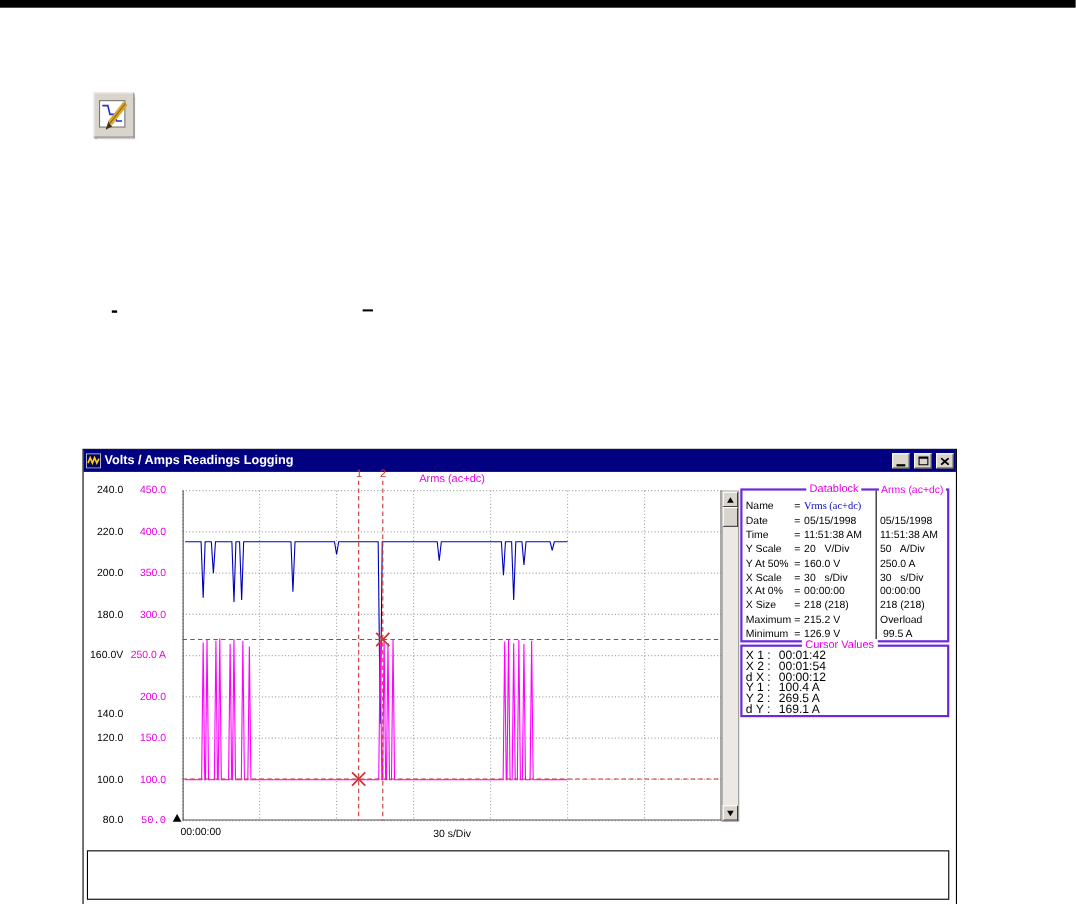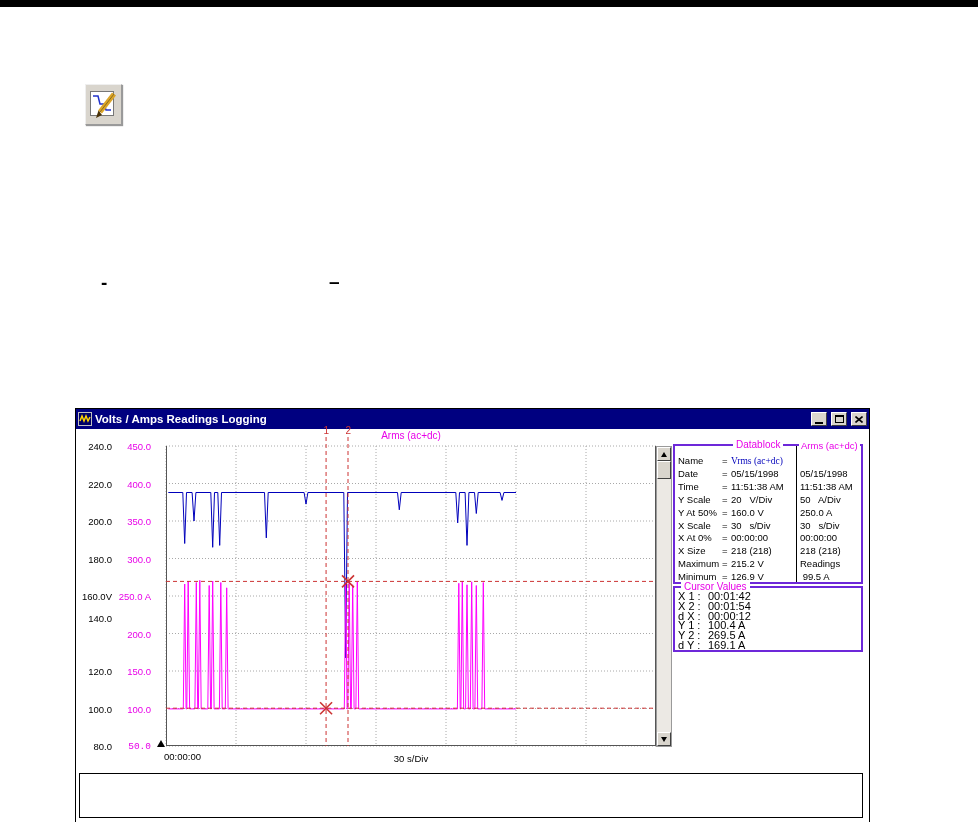--- a/index.html
+++ b/index.html
@@ -117,21 +117,21 @@
     </div>
 
     <div class="chart-top-label" style="color: rgb(232, 0, 232);">Arms (ac+dc)</div>
 
     <div id="vlabels" class="ylabels volts">
         <div class="ylab" style="top: 0px; color: rgb(0, 0, 0);">240.0</div>
         <div class="ylab" style="top: 37.5px; color: rgb(0, 0, 0);">220.0</div>
         <div class="ylab" style="top: 75px; color: rgb(0, 0, 0);">200.0</div>
         <div class="ylab" style="top: 112.5px; color: rgb(0, 0, 0);">180.0</div>
         <div class="ylab" style="top: 150px; color: rgb(0, 0, 0);">160.0V</div>
-        <div class="ylab" style="top: 172px; color: rgb(0, 0, 0);">140.0</div>
+        <div class="ylab" style="top: 203px; color: rgb(0, 0, 0);">140.0</div>
         <div class="ylab" style="top: 225px; color: rgb(0, 0, 0);">120.0</div>
         <div class="ylab" style="top: 262.5px; color: rgb(0, 0, 0);">100.0</div>
         <div class="ylab" style="top: 300px; color: rgb(0, 0, 0);">80.0</div>
       </div>
     <div id="alabels" class="ylabels amps">
         <div class="ylab" style="top: 0px; color: rgb(232, 0, 232); margin-left: 36px;">450.0</div>
         <div class="ylab" style="top: 37.5px; color: rgb(232, 0, 232);">400.0</div>
         <div class="ylab" style="top: 75px; color: rgb(232, 0, 232);">350.0</div>
         <div class="ylab" style="top: 112.5px; color: rgb(232, 0, 232);">300.0</div>
         <div class="ylab" style="top: 150px; color: rgb(232, 0, 232);">250.0 A</div>
@@ -198,27 +198,27 @@
       <div class="db-sep"></div>
       <div id="db-rows" class="db-rows">
           <div class="db-row"><span class="db-l">Name</span><span class="db-eq">=</span><span class="db-v1" style="color: rgb(0, 0, 187); font-family: Liberation Serif, serif;">Vrms (ac+dc)</span><span class="db-v2"></span></div>
           <div class="db-row"><span class="db-l">Date</span><span class="db-eq">=</span><span class="db-v1">05/15/1998</span><span class="db-v2">05/15/1998</span></div>
           <div class="db-row"><span class="db-l">Time</span><span class="db-eq">=</span><span class="db-v1">11:51:38 AM</span><span class="db-v2">11:51:38 AM</span></div>
           <div class="db-row"><span class="db-l">Y Scale</span><span class="db-eq">=</span><span class="db-v1">20   V/Div</span><span class="db-v2">50   A/Div</span></div>
           <div class="db-row"><span class="db-l">Y At 50%</span><span class="db-eq">=</span><span class="db-v1">160.0 V</span><span class="db-v2">250.0 A</span></div>
           <div class="db-row"><span class="db-l">X Scale</span><span class="db-eq">=</span><span class="db-v1">30   s/Div</span><span class="db-v2">30   s/Div</span></div>
           <div class="db-row"><span class="db-l">X At 0%</span><span class="db-eq">=</span><span class="db-v1">00:00:00</span><span class="db-v2">00:00:00</span></div>
           <div class="db-row"><span class="db-l">X Size</span><span class="db-eq">=</span><span class="db-v1">218 (218)</span><span class="db-v2">218 (218)</span></div>
-          <div class="db-row"><span class="db-l">Maximum</span><span class="db-eq">=</span><span class="db-v1">215.2 V</span><span class="db-v2">Readings</span></div>
+          <div class="db-row"><span class="db-l">Maximum</span><span class="db-eq">=</span><span class="db-v1">215.2 V</span><span class="db-v2">Overload</span></div>
           <div class="db-row"><span class="db-l">Minimum</span><span class="db-eq">=</span><span class="db-v1">126.9 V</span><span class="db-v2"> 99.5 A</span></div>
         </div>
     </div>
 
     <div class="panel cv">
-      <div class="legend" style="color: rgb(232, 0, 232);">Cursor Values</div>
+      <div class="legend" style="color: rgb(232, 0, 232); margin-left: 48px;">Cursor Values</div>
       <div id="cv-rows" class="cv-rows">
           <div class="cv-row"><span class="cv-l">X 1 :</span><span>00:01:42</span></div>
           <div class="cv-row"><span class="cv-l">X 2 :</span><span>00:01:54</span></div>
           <div class="cv-row"><span class="cv-l">d X :</span><span>00:00:12</span></div>
           <div class="cv-row"><span class="cv-l">Y 1 :</span><span>100.4 A</span></div>
           <div class="cv-row"><span class="cv-l">Y 2 :</span><span>269.5 A</span></div>
           <div class="cv-row"><span class="cv-l">d Y :</span><span>169.1 A</span></div>
         </div>
     </div>
 

